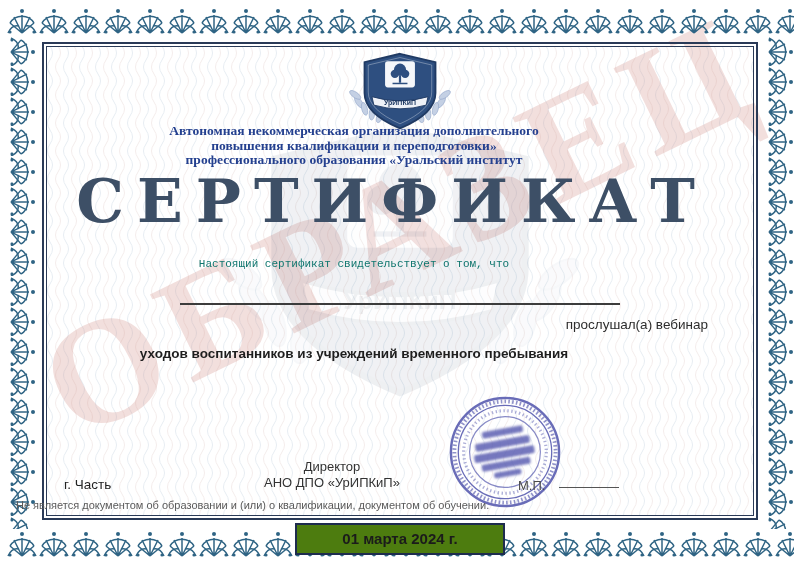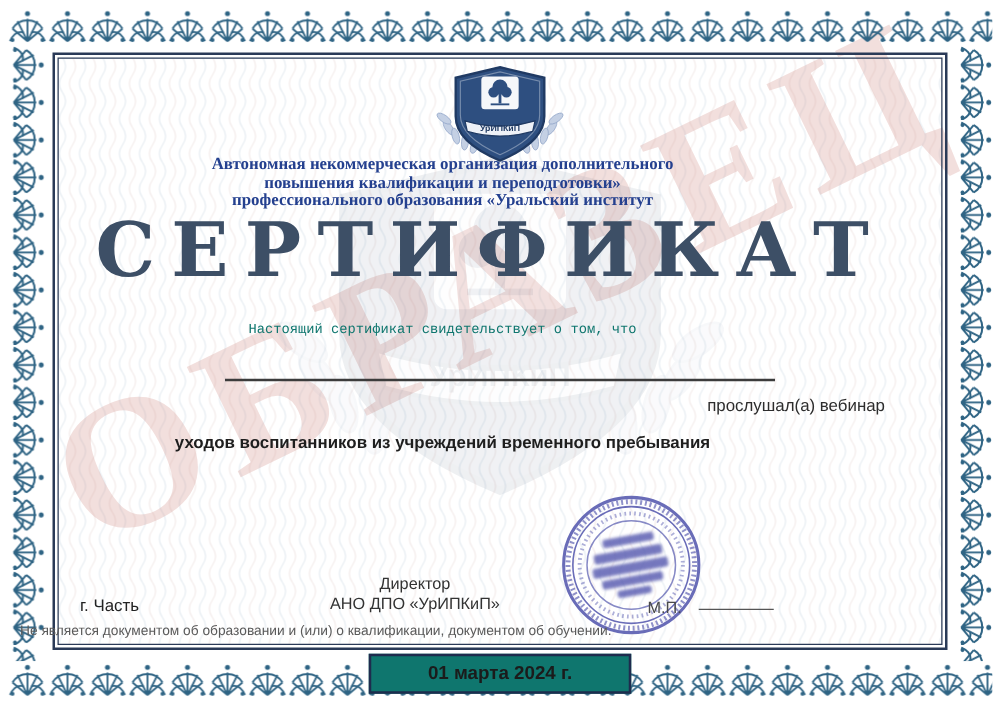--- a/index.html
+++ b/index.html
@@ -67,21 +67,21 @@
     font-size:13.5px;font-weight:bold;line-height:19px;color:#1e1e1e;
   }
   .stamp{left:446px;top:393px;opacity:0.92;}
   .director{left:264px;top:459px;text-align:center;font-size:13px;line-height:16px;color:#333;}
   .city{left:64px;top:477px;font-size:13.5px;color:#222;}
   .mp{left:518px;top:478px;font-size:13px;color:#4a4a4a;}
   .sigline{display:inline-block;width:60px;border-bottom:1.5px solid #555;margin-left:14px;vertical-align:2px;}
   .disclaimer{left:16px;right:0;top:499px;text-align:left;font-size:11px;color:#5a5a5a;}
   .datebox{
     left:50%;top:523px;width:206px;height:28px;margin-left:-105px;
-    background:#0f766e;border:2px solid #1e2c4e;z-index:4;
+    background:#4d7c0f;border:2px solid #1e2c4e;z-index:4;
     text-align:center;line-height:28px;
     font-size:15px;font-weight:bold;color:#1b1b1b;
   }
 </style>
 </head>
 <body>
 
 <svg class="abs waves" aria-hidden="true">
   <defs>
     <pattern id="wave" width="16" height="28" patternUnits="userSpaceOnUse">

